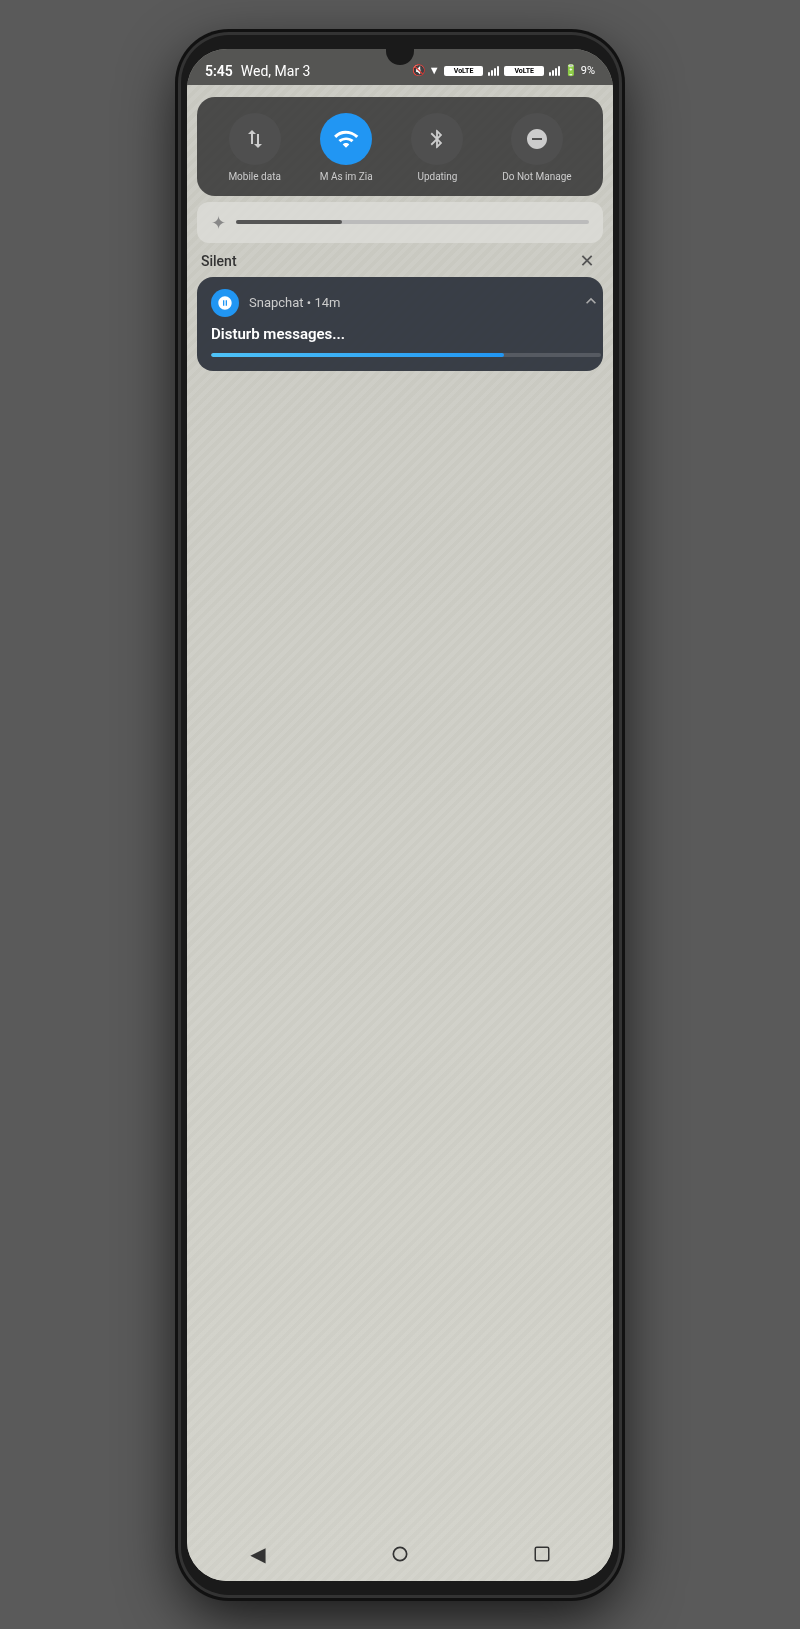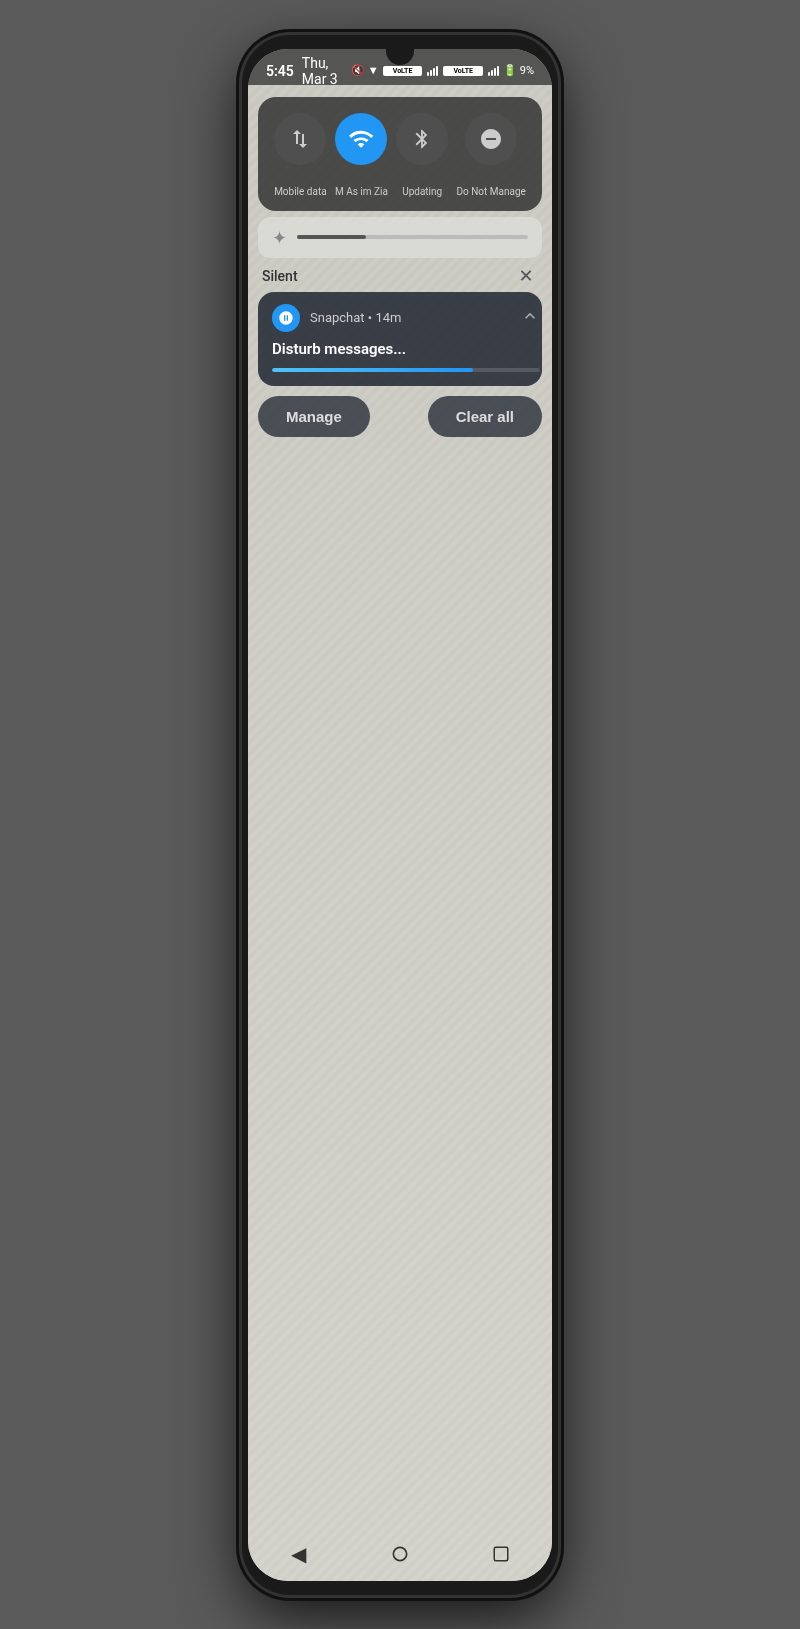--- a/index.html
+++ b/index.html
@@ -9,21 +9,21 @@
       height: 1629px;
       background: #5a5a5a;
       display: flex;
       justify-content: center;
       align-items: center;
       font-family: 'Roboto', Arial, sans-serif;
       overflow: hidden;
     }
 
     .phone-frame {
-      width: 316px;
+      width: 438px;
       height: 1560px;
       background: #1a1a1a;
       border-radius: 48px;
       position: relative;
       box-shadow: 0 0 0 3px #333, 0 0 0 6px #111, 0 20px 60px rgba(0,0,0,0.8);
       overflow: hidden;
     }
 
     .phone-screen {
       position: absolute;
@@ -104,21 +104,21 @@
       border-radius: 18px;
       padding: 16px 12px 14px 12px;
       display: flex;
       justify-content: space-around;
     }
 
     .qs-item {
       display: flex;
       flex-direction: column;
       align-items: center;
-      gap: 21px;
+      gap: 6px;
       cursor: pointer;
     }
 
     .qs-icon {
       width: 52px;
       height: 52px;
       border-radius: 50%;
       background: rgba(80, 80, 80, 0.9);
       display: flex;
       align-items: center;
@@ -338,21 +338,21 @@
 </head>
 <body>
 
 <div class="phone-frame">
   <div class="phone-screen">
     <div class="notch"></div>
 
     <div class="status-bar" style="background: rgba(30,30,30,0.7);">
       <div style="display:flex;align-items:center;gap:2px;">
         <span class="status-time">5:45</span>
-        <span class="status-date">Thu, Mar 3</span>
+        <span class="status-date">Wed, Mar 3</span>
       </div>
       <div class="status-icons">
 
         <span style="font-size:11px;">🔇</span>
 
         <span style="font-size:11px;">▼</span>
 
         <span class="volte-badge">VoLTE</span>
 
         <span style="display:inline-flex;align-items:flex-end;gap:1px;height:11px;margin:0 1px;">
@@ -447,24 +447,20 @@
                 <path d="M7.41 15.41L12 10.83l4.59 4.58L18 14l-6-6-6 6z"></path>
               </svg>
             </div>
           </div>
           <div class="notif-title">Disturb messages...</div>
           <div class="notif-progress">
             <div class="notif-progress-fill"></div>
           </div>
         </div>
 
-        <div class="action-buttons">
-          <button class="action-btn">Manage</button>
-          <button class="action-btn">Clear all</button>
-        </div>
 
       </div>
     </div>
 
     <div class="nav-bar">
       <div class="nav-btn">◀</div>
       <div class="nav-btn" style="font-size:16px;">
         <svg width="20" height="20" viewBox="0 0 24 24" fill="#333">
           <circle cx="12" cy="12" r="8" stroke="#333" stroke-width="2" fill="none"></circle>
         </svg>

